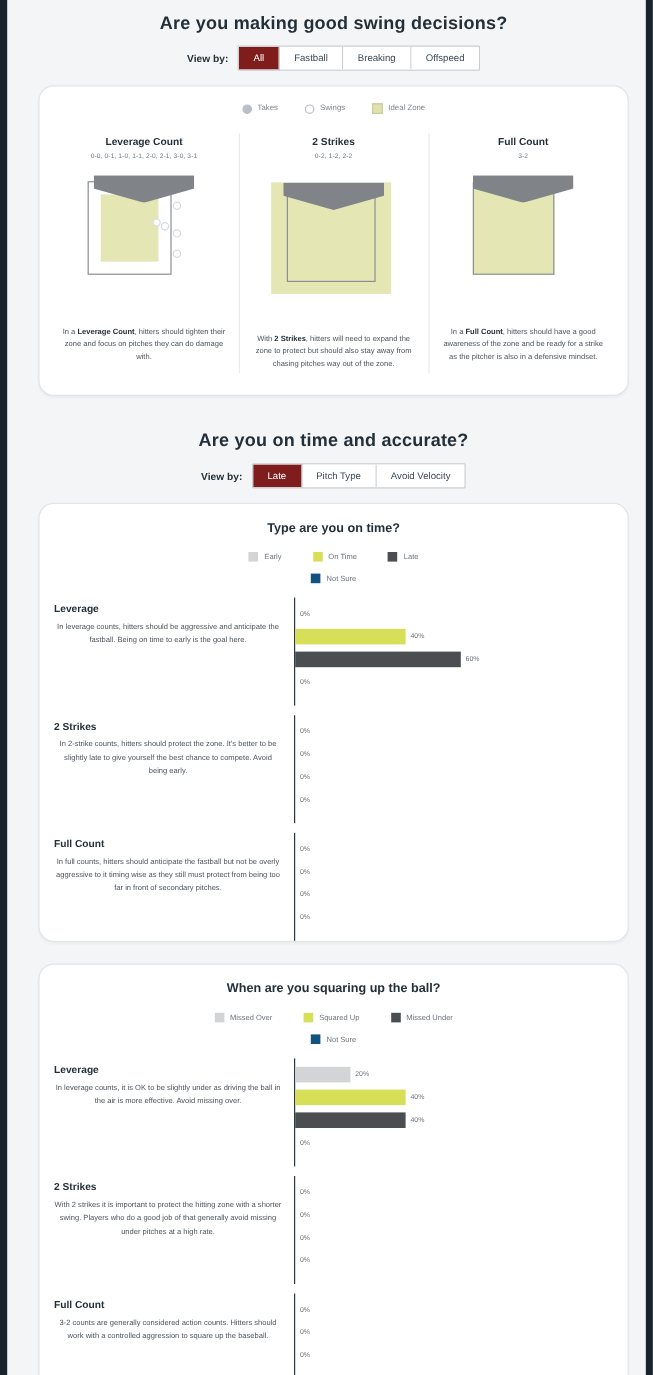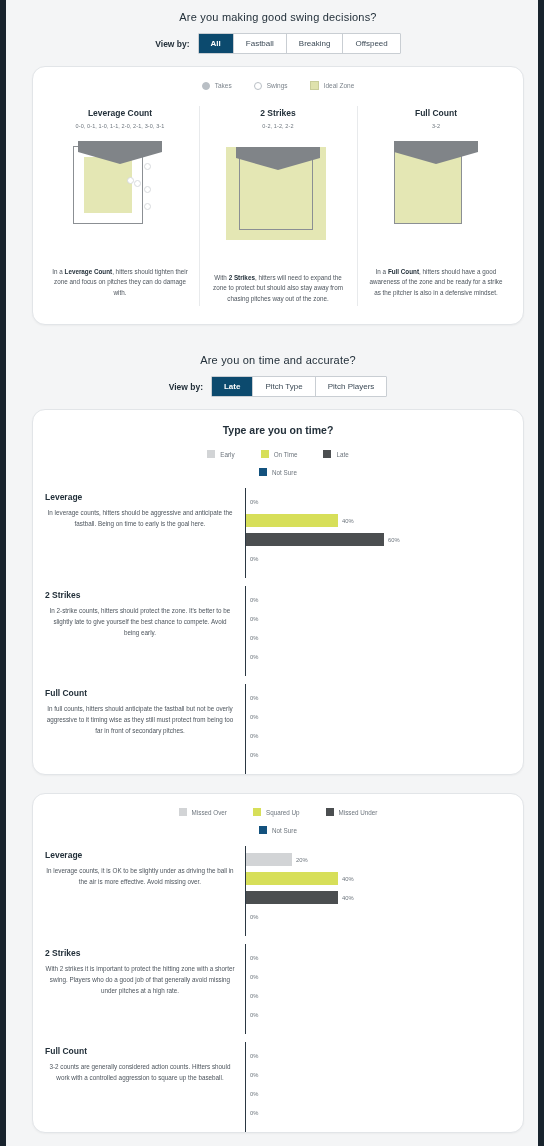--- a/index.html
+++ b/index.html
@@ -14,22 +14,22 @@
     padding: 0 6px;
     background: #f4f5f6;
     border-left: 6px solid #18232d;
     border-right: 6px solid #18232d;
   }
   .page { width: 532px; margin: 0 auto; background: #f4f5f6; padding-bottom: 8px; }
 
   
   .sec-title {
     text-align: center;
-    font-size: 11px;
-    font-weight: normal;
+    font-size: 15px;
+    font-weight: bold;
     color: #23303a;
     letter-spacing: .2px;
     padding: 11px 0 0 0;
   }
   .viewby-row {
     display: flex;
     justify-content: center;
     align-items: center;
     gap: 8px;
     padding: 10px 0 12px 0;
@@ -49,21 +49,21 @@
   .seg-btn {
     font-size: 8px;
     color: #3c4a56;
     padding: 5px 12px;
     background: #ffffff;
     border-right: 1px solid #c9ced3;
     cursor: pointer;
     white-space: nowrap;
   }
   .seg-btn:last-child { border-right: none; }
-  .seg-btn.active { background: #0c4a6e; color: #ffffff; font-weight: bold; }
+  .seg-btn.active { background: #7f1d1d; color: #ffffff; font-weight: normal; }
 
   
   .card {
     background: #ffffff;
     border: 1px solid #e2e5e8;
     border-radius: 13px;
     margin: 0 20px 18px 20px;
     box-shadow: 0 1px 2px rgba(0,0,0,.04);
   }
 
@@ -241,21 +241,21 @@
   </div>
 
   <div>
     <div class="sec-title">Are you on time and accurate?</div>
 
     <div class="viewby-row">
       <span class="viewby-label">View by:</span>
       <div class="seg">
         <div class="seg-btn active">Late</div>
         <div class="seg-btn">Pitch Type</div>
-        <div class="seg-btn">Pitch Players</div>
+        <div class="seg-btn">Avoid Velocity</div>
       </div>
     </div>
 
     <div class="card">
       <div class="chart-title">Type are you on time?</div>
       <div class="bar-legend">
         <div class="bl-item">
           <span class="bl-sw" style="background:#d2d4d6"></span>
           <span class="bl-text">Early</span>
         </div>
@@ -345,20 +345,21 @@
               <div class="bar-row">
                 <div class="bar" style="width: 0px; background: rgb(19, 82, 126);"></div>
                 <span class="bar-val">0%</span>
               </div>
             </div>
           </div>
         </div>
     </div>
 
     <div class="card">
+      <div class="chart-title">When are you squaring up the ball?</div>
       <div class="bar-legend">
         <div class="bl-item">
           <span class="bl-sw" style="background:#d2d4d6"></span>
           <span class="bl-text">Missed Over</span>
         </div>
         <div class="bl-item">
           <span class="bl-sw" style="background:#d7df59"></span>
           <span class="bl-text">Squared Up</span>
         </div>
         <div class="bl-item">

